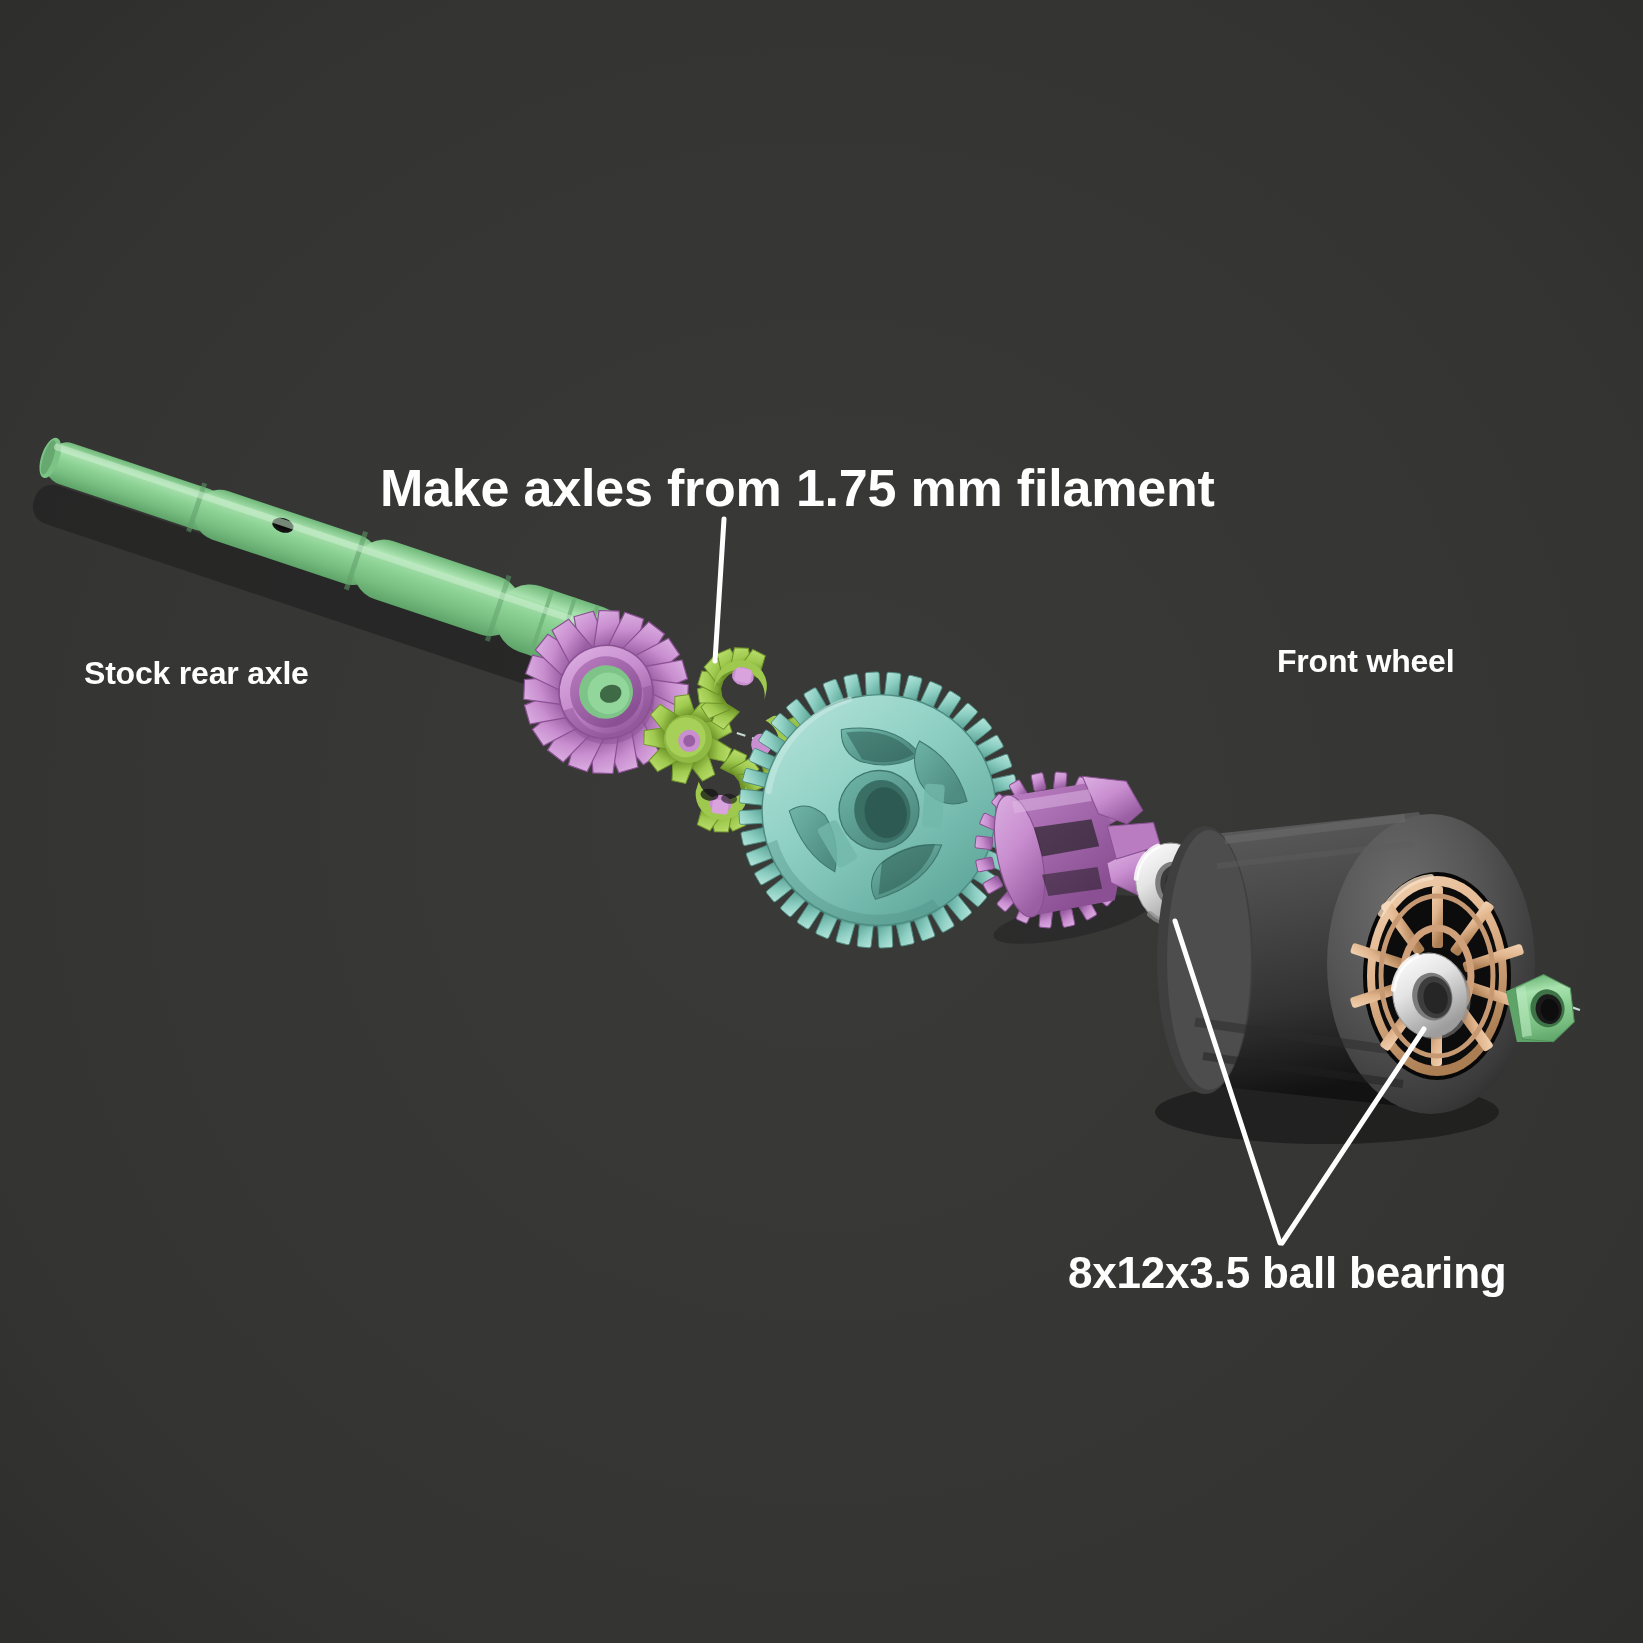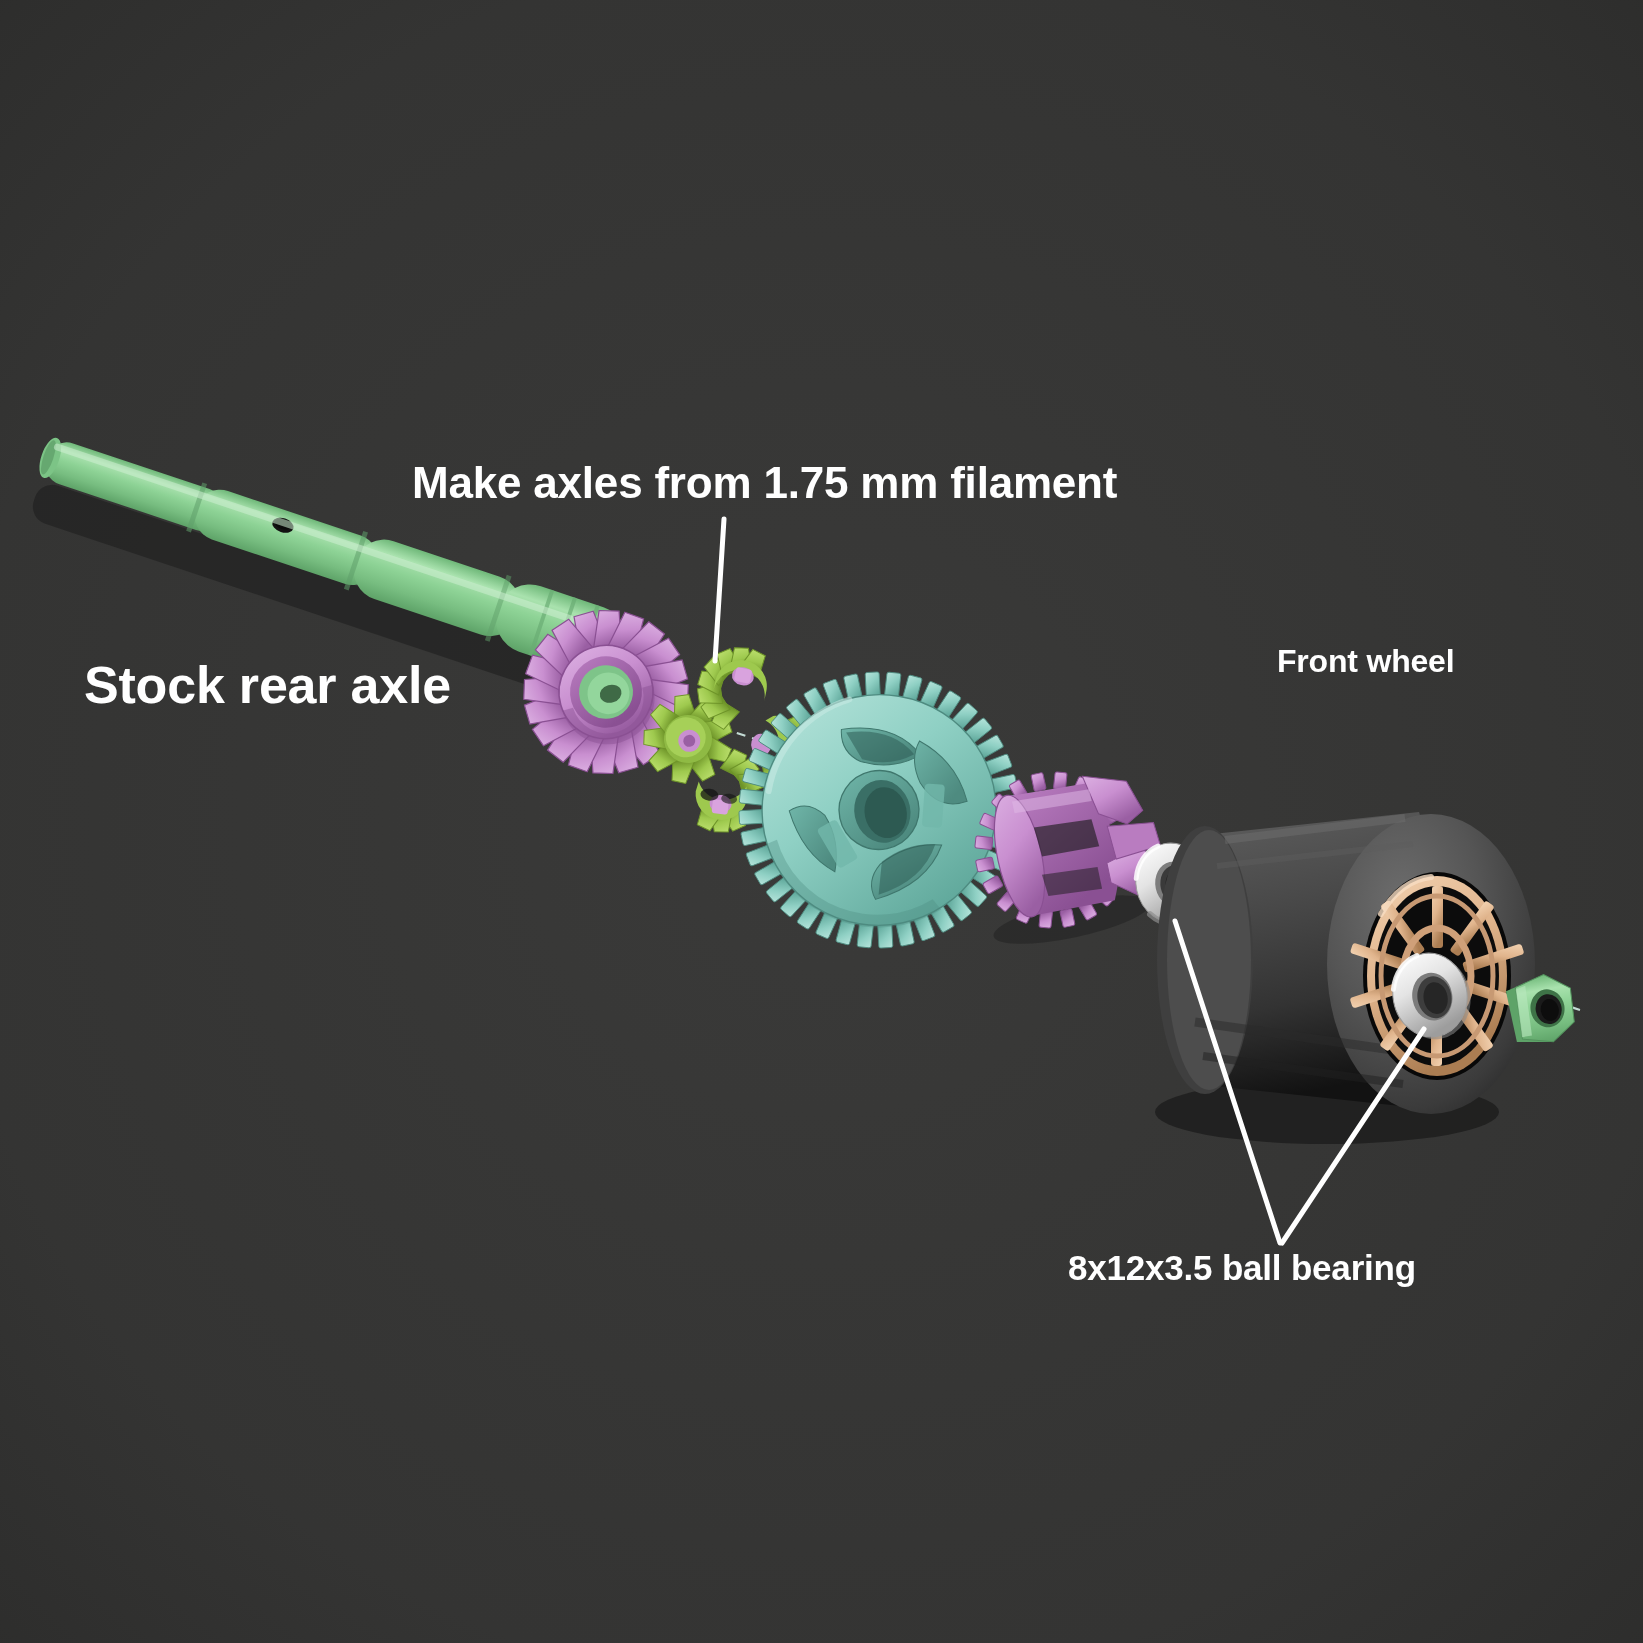--- a/index.html
+++ b/index.html
@@ -28,37 +28,37 @@
     color: #ffffff;
     font-family: "Liberation Sans", sans-serif;
     font-weight: bold;
     white-space: nowrap;
     letter-spacing: -0.2px;
     user-select: none;
   }
   #label-stock-rear-axle {
     left: 84px;
     top: 655px;
+    font-size: 32px;
+  }
+  #label-make-axles {
+    left: 380px;
+    top: 458px;
     font-size: 52px;
-  }
-  #label-make-axles {
-    left: 412px;
-    top: 458px;
-    font-size: 44px;
     text-align: right;
   }
   #label-front-wheel {
     left: 1277px;
     top: 643px;
     font-size: 32px;
   }
   #label-ball-bearing {
     left: 1068px;
     top: 1248px;
-    font-size: 35px;
+    font-size: 44px;
   }
 </style>
 </head>
 <body>
 
 <div id="stage">
 
   <svg id="scene" viewBox="0 0 1643 1643">
     <defs>
       <linearGradient id="gradAxle" x1="0" y1="0" x2="0" y2="1">

